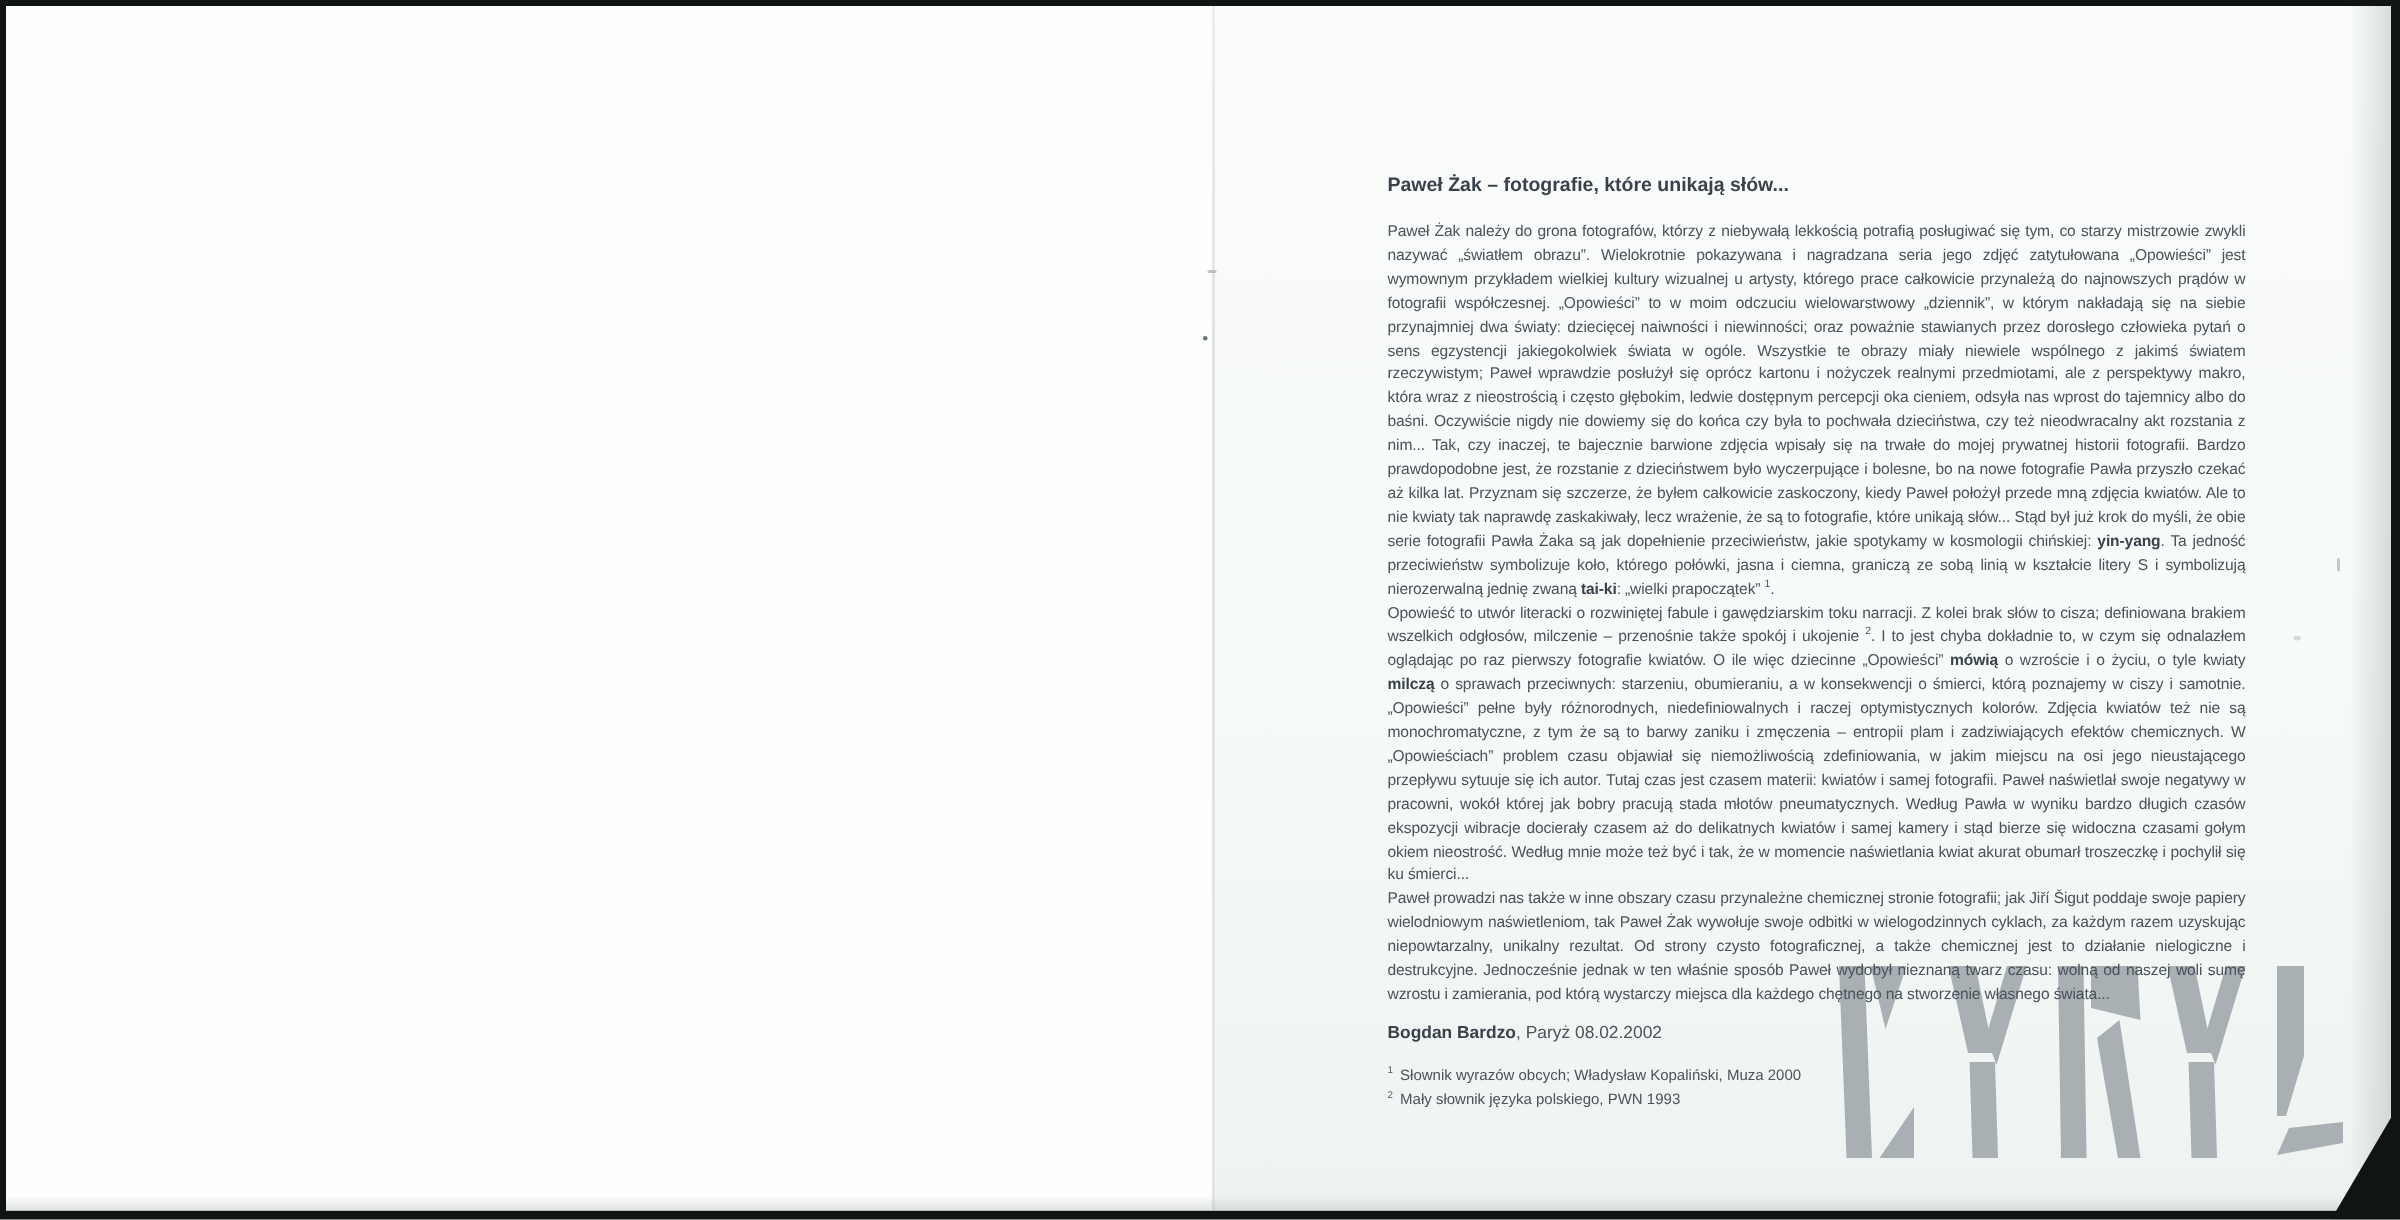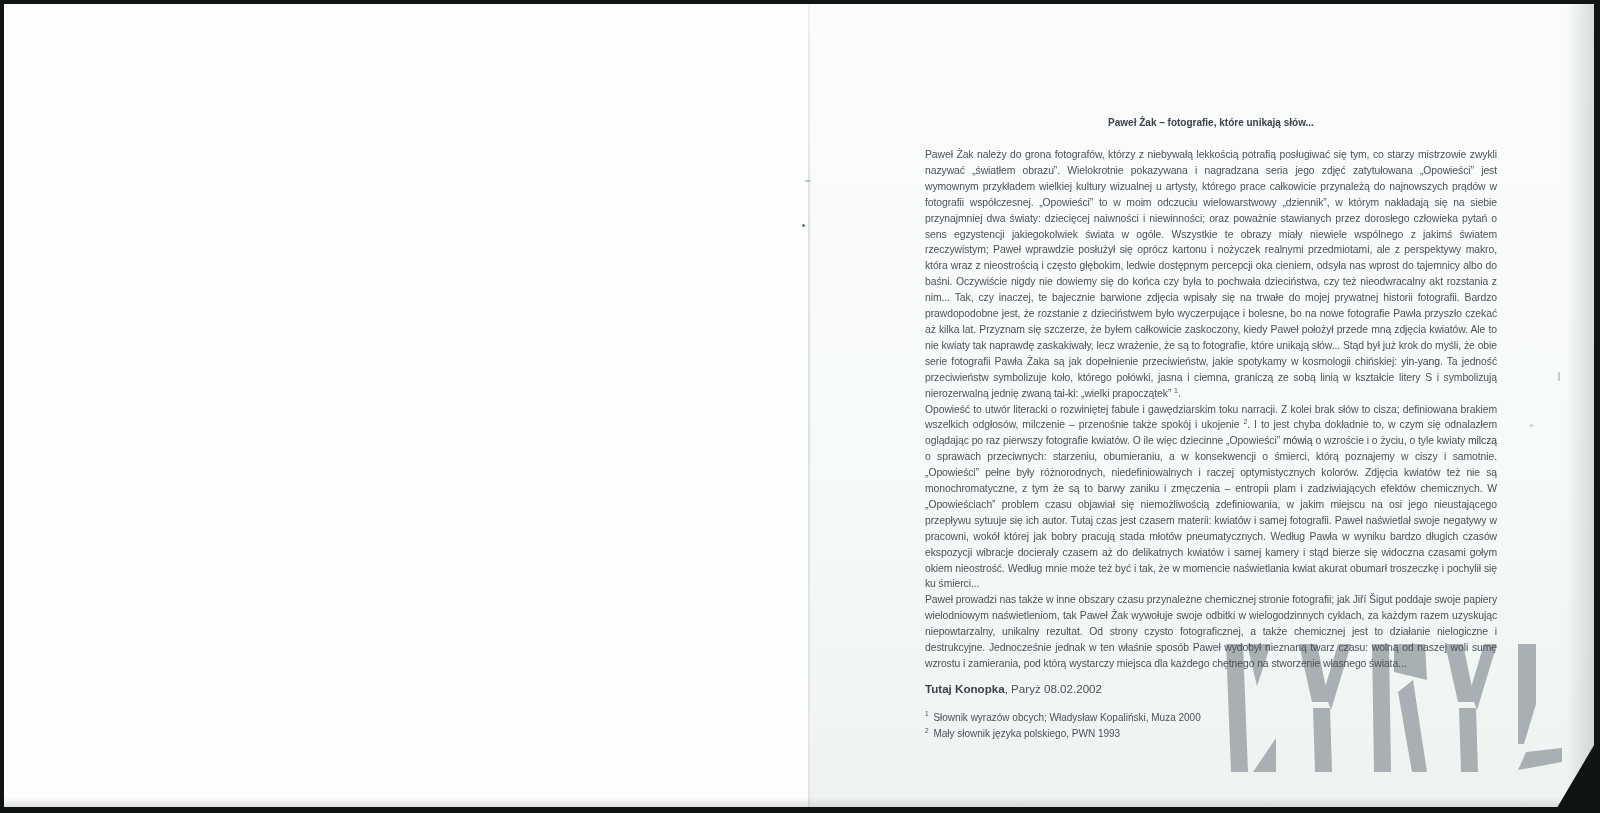--- a/index.html
+++ b/index.html
@@ -46,26 +46,26 @@
     clip-path:polygon(100% 0,100% 100%,0 100%);
   }
   .article{
     position:absolute;left:921px;top:110px;width:572px;
     color:var(--text);
     font-size:10.4px;line-height:15.9px;letter-spacing:-0.08px;
     text-align:justify;
     z-index:2;
   }
   .article h1{
-    font-size:10px;line-height:17px;margin:0 0 16px 0;
+    font-size:13px;line-height:17px;margin:0 0 16px 0;
     font-weight:bold;color:var(--title);letter-spacing:0;
-    text-align:center;
+    text-align:left;
   }
   .article p{margin:0;}
-  .article .b{font-weight:normal;color:var(--title);}
+  .article .b{font-weight:bold;color:var(--title);}
   .article .i{}
   .article sup{font-size:7px;line-height:0;vertical-align:super;}
   .signature{
     margin-top:9px;font-size:11.6px;letter-spacing:0;text-align:left;
   }
   .signature .name{font-weight:bold;color:var(--title);}
   .footnotes{
     margin-top:13px;font-size:10px;line-height:16.5px;letter-spacing:0;text-align:left;
   }
   .footnotes sup{font-size:6.5px;margin-right:2px;}
@@ -123,21 +123,21 @@
   </div>
 
   <div class="article">
     <h1>Paweł Żak – fotografie, które unikają słów...</h1>
     <div>
         <p><span>Paweł Żak należy do grona fotografów, którzy z niebywałą lekkością potrafią posługiwać się tym, co starzy mistrzowie zwykli nazywać „światłem obrazu”. Wielokrotnie pokazywana i nagradzana seria jego zdjęć zatytułowana „Opowieści” jest wymownym przykładem wielkiej kultury wizualnej u artysty, którego prace całkowicie przynależą do najnowszych prądów w fotografii współczesnej. „Opowieści” to w moim odczuciu wielowarstwowy „dziennik”, w którym nakładają się na siebie przynajmniej dwa światy: dziecięcej naiwności i niewinności; oraz poważnie stawianych przez dorosłego człowieka pytań o sens egzystencji jakiegokolwiek świata w ogóle. Wszystkie te obrazy miały niewiele wspólnego z jakimś światem rzeczywistym; Paweł wprawdzie posłużył się oprócz kartonu i nożyczek realnymi przedmiotami, ale z perspektywy makro, która wraz z nieostrością i często głębokim, ledwie dostępnym percepcji oka cieniem, odsyła nas wprost do tajemnicy albo do baśni. Oczywiście nigdy nie dowiemy się do końca czy była to pochwała dzieciństwa, czy też nieodwracalny akt rozstania z nim... Tak, czy inaczej, te bajecznie barwione zdjęcia wpisały się na trwałe do mojej prywatnej historii fotografii. Bardzo prawdopodobne jest, że rozstanie z dzieciństwem było wyczerpujące i bolesne, bo na nowe fotografie Pawła przyszło czekać aż kilka lat. Przyznam się szczerze, że byłem całkowicie zaskoczony, kiedy Paweł położył przede mną zdjęcia kwiatów. Ale to nie kwiaty tak naprawdę zaskakiwały, lecz wrażenie, że są to </span><span class="i">fotografie, które unikają słów</span><span>... Stąd był już krok do myśli, że obie serie fotografii Pawła Żaka są jak dopełnienie przeciwieństw, jakie spotykamy w kosmologii chińskiej: </span><span class="b">yin-yang</span><span>. Ta jedność przeciwieństw symbolizuje koło, którego połówki, jasna i ciemna, graniczą ze sobą linią w kształcie litery S i symbolizują nierozerwalną jednię zwaną </span><span class="b">tai-ki</span><span>: „wielki prapoczątek” </span><sup>1</sup><span>.</span></p>
         <p><span>Opowieść to utwór literacki o rozwiniętej fabule i gawędziarskim toku narracji. Z kolei brak słów to cisza; definiowana brakiem wszelkich odgłosów, milczenie – przenośnie także spokój i ukojenie </span><sup>2</sup><span>. I to jest chyba dokładnie to, w czym się odnalazłem oglądając po raz pierwszy fotografie kwiatów. O ile więc dziecinne „Opowieści” </span><span class="b">mówią</span><span> o wzroście i o życiu, o tyle kwiaty </span><span class="b">milczą</span><span> o sprawach przeciwnych: starzeniu, obumieraniu, a w konsekwencji o śmierci, którą poznajemy w ciszy i samotnie. „Opowieści” pełne były różnorodnych, niedefiniowalnych i raczej optymistycznych kolorów. Zdjęcia kwiatów też nie są monochromatyczne, z tym że są to barwy zaniku i zmęczenia – entropii plam i zadziwiających efektów chemicznych. W „Opowieściach” problem czasu objawiał się niemożliwością zdefiniowania, w jakim miejscu na osi jego nieustającego przepływu sytuuje się ich autor. Tutaj czas jest czasem materii: kwiatów i samej fotografii. Paweł naświetlał swoje negatywy w pracowni, wokół której jak bobry pracują stada młotów pneumatycznych. Według Pawła w wyniku bardzo długich czasów ekspozycji wibracje docierały czasem aż do delikatnych kwiatów i samej kamery i stąd bierze się widoczna czasami gołym okiem nieostrość. Według mnie może też być i tak, że w momencie naświetlania kwiat akurat obumarł troszeczkę i pochylił się ku śmierci...</span></p>
         <p><span>Paweł prowadzi nas także w inne obszary czasu przynależne chemicznej stronie fotografii; jak Jiří Šigut poddaje swoje papiery wielodniowym naświetleniom, tak Paweł Żak wywołuje swoje odbitki w wielogodzinnych cyklach, za każdym razem uzyskując niepowtarzalny, unikalny rezultat. Od strony czysto fotograficznej, a także chemicznej jest to działanie nielogiczne i destrukcyjne. Jednocześnie jednak w ten właśnie sposób Paweł wydobył nieznaną twarz czasu: wolną od naszej woli sumę wzrostu i zamierania, pod którą wystarczy miejsca dla każdego chętnego na stworzenie własnego świata...</span></p>
       </div>
     <div class="signature">
-      <span class="name">Tutaj Konopka</span><span>, Paryż 08.02.2002</span>
+      <span class="name">Bogdan Bardzo</span><span>, Paryż 08.02.2002</span>
     </div>
     <div class="footnotes">
         <div><sup>1</sup> Słownik wyrazów obcych; Władysław Kopaliński, Muza 2000</div>
         <div><sup>2</sup> Mały słownik języka polskiego, PWN 1993</div>
       </div>
   </div>
 
   <div class="edge-shade-right"></div>
   <div class="edge-shade-bottom"></div>
 </div>

